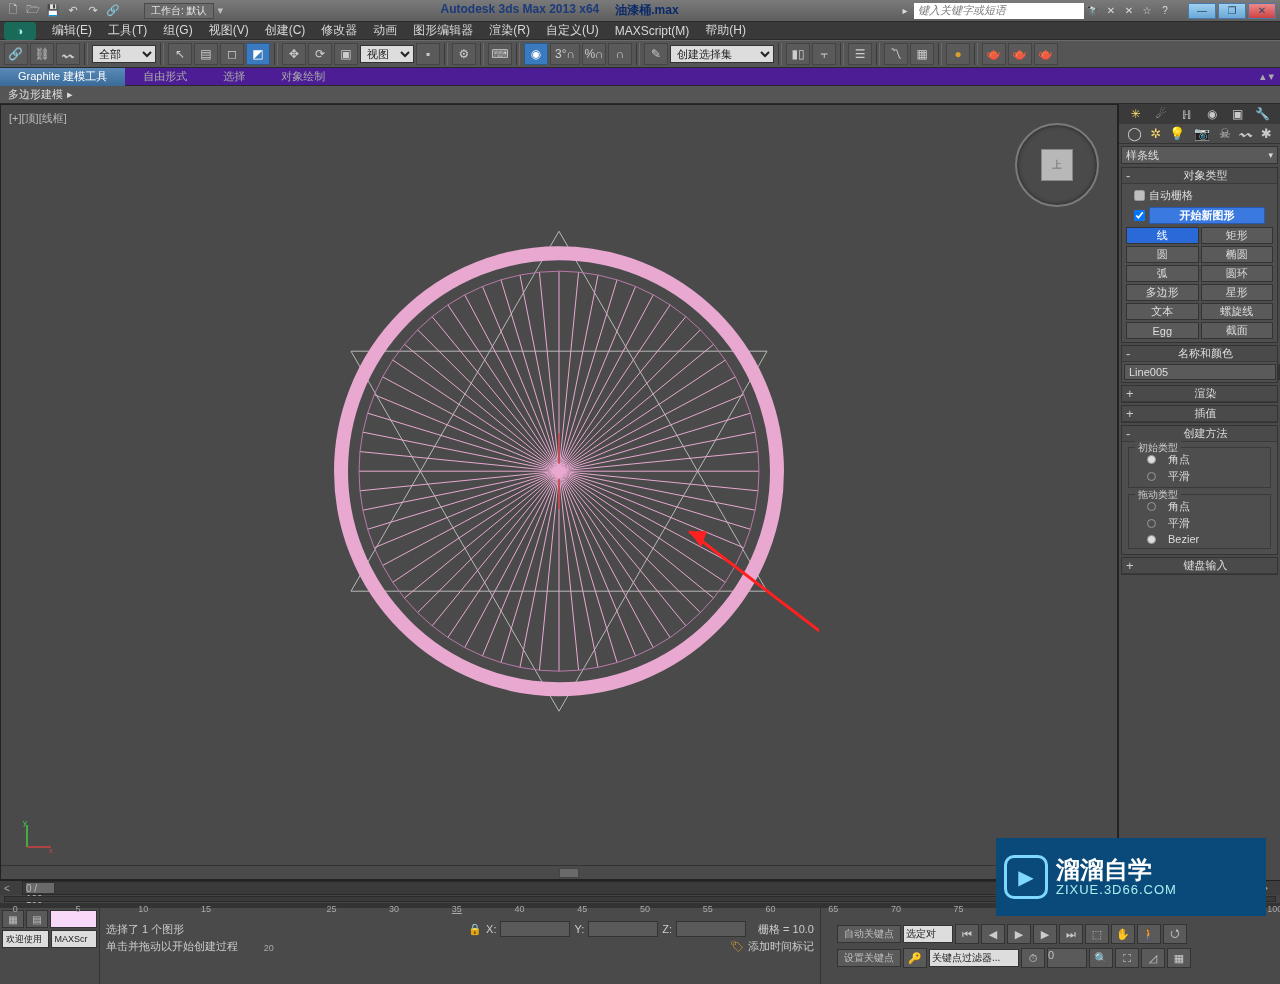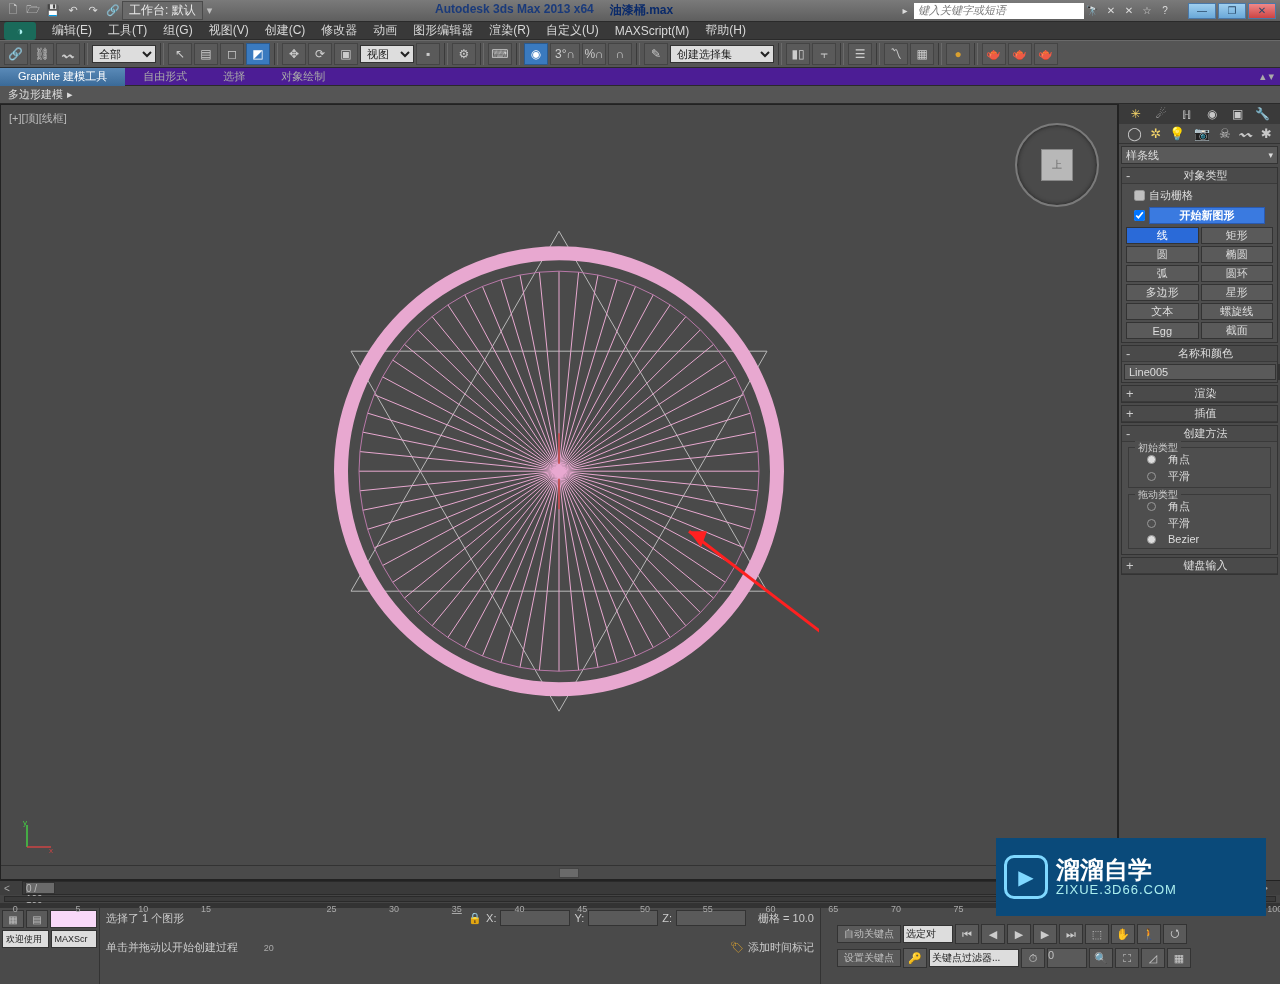--- a/index.html
+++ b/index.html
@@ -1,21 +1,21 @@
 <!DOCTYPE html>
 <html><head>
 <meta charset="utf-8">
 <style>
 * { margin: 0; padding: 0; box-sizing: border-box; font-family: "Microsoft YaHei", Arial, sans-serif; }
 body { background: #393939; color: #c0c0c0; font-size: 11px; overflow: hidden; width: 1280px; height: 984px; }
 
 .titlebar { height: 22px; background: linear-gradient(#7a7a7a,#5e5e5e); display: flex; align-items: center; padding: 0 4px; border-bottom: 1px solid #2a2a2a; }
 .titlebar .qat { display: flex; gap: 2px; }
 .titlebar .qat span { width: 18px; height: 16px; display:inline-flex; align-items:center; justify-content:center; color:#ddd; }
-.titlebar .wslabel { margin-left: 0; background:#6a6a6a; padding:0 6px; border:1px solid #4a4a4a; font-size:12px; color:#e8e8e8;}
+.titlebar .wslabel { margin-left: 22px; background:#6a6a6a; padding:0 6px; border:1px solid #4a4a4a; font-size:10px; color:#e8e8e8;}
 .titlebar .title-center { flex: 1; text-align: center; color: #1a3a7a; font-size: 12px; font-weight: bold; display:flex; gap:16px; justify-content:center;}
 .titlebar .title-center .fname{color:#0a2a6a}
 .titlebar .searchbox { width: 170px; height:16px; background:#fff; color:#7a7a7a; font-style:italic; padding:0 4px; font-size:11px;}
 .titlebar .syswin { display:flex; gap:2px; margin-left:6px;}
 .titlebar .syswin span { width:28px; height:16px; background:linear-gradient(#9fcfef,#6aa8d8); display:inline-flex; align-items:center; justify-content:center; color:#2a4a6a; border:1px solid #4a78a8; font-size:10px;}
 .titlebar .syswin .close{background:linear-gradient(#e88,#c44);}
 .titlebar .ticon{width:16px;height:14px;display:inline-flex;align-items:center;justify-content:center;margin:0 1px;color:#ddd;font-size:10px}
 
 .menubar { height: 18px; background: #393939; display: flex; align-items: center; padding: 0 4px; border-bottom:1px solid #2a2a2a;}
 .menubar .logo{width:32px;height:18px;background:#1a6a5a;border-radius:3px;margin-right:8px;display:flex;align-items:center;justify-content:center;color:#aee}
@@ -76,21 +76,21 @@
 .ta-top{height:14px;display:flex;align-items:center;font-size:10px;color:#bbb;padding:0 4px;background:#3e3e3e}
 .ta-track{height:14px;background:#3a3a3a;position:relative;margin:1px 4px;border:1px solid #2a2a2a}
 .ta-track .key{position:absolute;top:0;height:12px;width:30px;background:#6a6a6a;border:1px solid #333}
 .ta-ticks{height:14px;display:flex;font-size:9px;color:#aaa;padding:0 4px;position:relative;background:#333}
 .ta-ticks span{position:absolute;top:1px}
 .ta-status{flex:1;display:flex;background:#4a4a4a}
 .ta-left{width:100px;display:flex;flex-direction:column;gap:2px;padding:2px;border-right:1px solid #333}
 .ta-left .row{display:flex;gap:2px}
 .ta-left .sq{width:22px;height:18px;background:#5a5a5a;border:1px solid #333;display:flex;align-items:center;justify-content:center;font-size:10px}
 .ta-left .wide{flex:1;height:18px;background:#ddd;border:1px solid #333;display:flex;align-items:center;padding:0 3px;font-size:9px;color:#222}
-.ta-mid{flex:1;display:flex;flex-direction:column;padding:2px 6px;gap:14px}
+.ta-mid{flex:1;display:flex;flex-direction:column;padding:13px 6px;gap:2px}
 .ta-mid .srow{display:flex;align-items:center;gap:4px;font-size:11px;color:#ccc}
 .ta-mid .srow .lock{width:14px;color:#d9a030}
 .ta-mid .coord{display:flex;gap:4px;align-items:center}
 .ta-mid .coord .fld{width:70px;height:16px;background:#5a5a5a;border:1px solid #333;color:#bbb;font-size:10px;padding:0 3px;display:flex;align-items:center}
 .ta-play{display:flex;align-items:center;gap:2px;padding:16px;border-left:1px solid #333;flex-wrap:wrap;width:460px;align-content:flex-start}
 .ta-play .pb{width:24px;height:20px;background:#5a5a5a;border:1px solid #333;display:flex;align-items:center;justify-content:center;font-size:11px;color:#ccc}
 .ta-play .auto{width:64px;height:18px;background:#5a5a5a;border:1px solid #333;font-size:10px;display:flex;align-items:center;justify-content:center}
 .ta-play .dd{width:50px;height:18px;background:#ddd;border:1px solid #333;font-size:10px;color:#222;padding:0 2px;display:flex;align-items:center}
 
 .watermark{position:absolute;bottom:68px;right:14px;width:270px;height:78px;background:#0a4a7a;display:flex;align-items:center;gap:8px;padding:8px}

